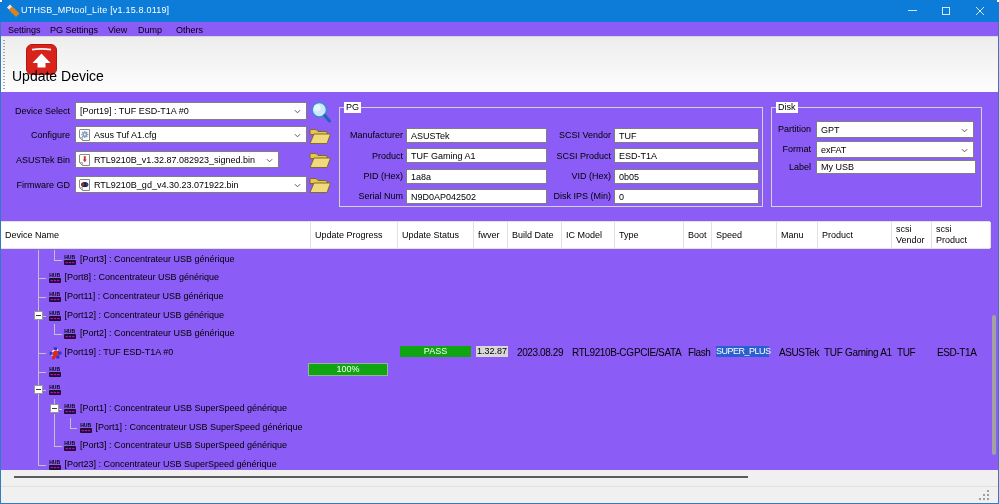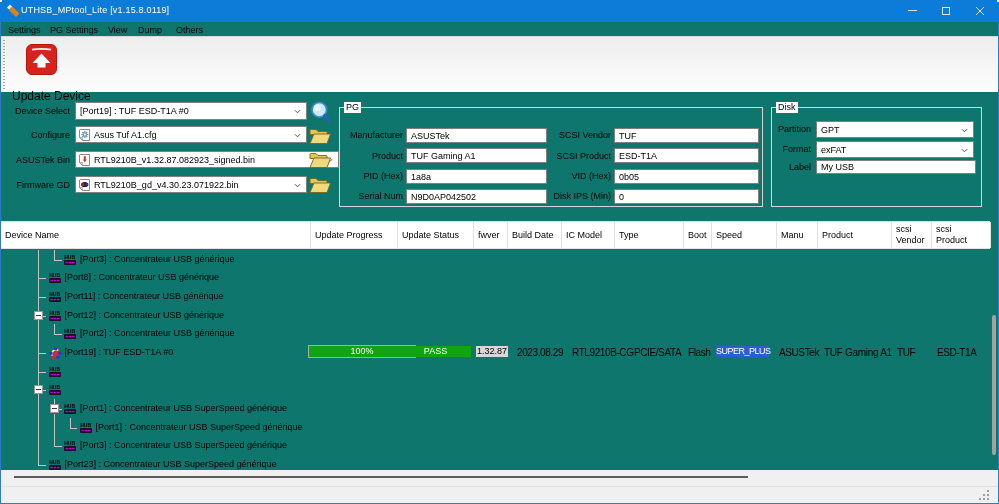--- a/index.html
+++ b/index.html
@@ -1,17 +1,17 @@
 <!DOCTYPE html>
 <html><head>
 <meta charset="utf-8">
 <style>
   html,body{margin:0;padding:0;}
   body{width:999px;height:504px;overflow:hidden;font-family:"Liberation Sans",sans-serif;}
-  .win{position:absolute;left:0;top:0;width:999px;height:504px;background:#0f766e;}
+  .win{position:absolute;left:0;top:0;width:999px;height:504px;background:#8b5cf6;}
   .abs{position:absolute;}
   
   .titlebar{left:0;top:0;width:999px;height:22px;background:#0c7cd8;}
   .title-text{left:21px;top:5px;color:#fff;font-size:9px;letter-spacing:0.2px;}
   
   .menu-item{top:25px;color:#000;font-size:9px;}
   
   .toolbar{left:1px;top:37px;width:997px;height:55px;background:linear-gradient(#ededed,#fdfdfd);}
   .grip{position:absolute;left:2px;top:3px;width:2px;height:50px;
         background:repeating-linear-gradient(#a5a5a5 0 1px,transparent 1px 3px);}
@@ -65,21 +65,21 @@
   <div class="abs menu-item" style="left:176px">Others</div>
   <div class="abs" style="left:1px;top:36px;width:997px;height:1px;background:#d9d9d9"></div>
 
   <div class="abs toolbar">
     <div class="grip"></div>
     <svg style="position:absolute;left:25px;top:7px" width="31" height="31" viewBox="0 0 31 31">
       <rect x="0.5" y="0.5" width="30" height="30" rx="5.5" fill="#d8231d" stroke="#b3180f"></rect>
       <path d="M6 5.6 Q15.5 4.1 25 5.6" fill="none" stroke="#f7f7f7" stroke-width="1.7"></path>
       <path d="M15.5 9.5 L24.5 19 L19.5 19 L19.5 23.5 L11.5 23.5 L11.5 19 L6.5 19 Z" fill="#fff"></path>
     </svg>
-    <div style="position:absolute;left:11px;top:52px;width:60px;text-align:center;font-size:12px;color:#000;white-space:nowrap">Update Device</div>
+    <div style="position:absolute;left:11px;top:31px;width:60px;text-align:center;font-size:14px;color:#000;white-space:nowrap">Update Device</div>
   </div>
 
   <div class="abs flabel" style="left:0px;top:102px;width:70px">Device Select</div>
   <div class="abs flabel" style="left:0px;top:126px;width:70px">Configure</div>
   <div class="abs flabel" style="left:0px;top:151px;width:70px">ASUSTek Bin</div>
   <div class="abs flabel" style="left:0px;top:176px;width:70px">Firmware GD</div>
 
   <div class="abs combo" style="left:75px;top:102px;width:232px;height:18px">
     <span class="txt">[Port19] : TUF ESD-T1A #0</span>
     <svg class="chev" viewBox="0 0 8 8">
@@ -97,21 +97,21 @@
       <rect x="5.1" y="2" width="1.4" height="7" transform="rotate(45 5.8 5.5)"></rect>
       <rect x="5.1" y="2" width="1.4" height="7" transform="rotate(-45 5.8 5.5)"></rect>
         </g>
       <circle cx="5.8" cy="5.5" r="1" fill="#fff"></circle>
     </svg>
     <span class="txt" style="left:18px">Asus Tuf A1.cfg</span>
     <svg class="chev" viewBox="0 0 8 8">
         <path d="M1 2.5 L4 5.5 L7 2.5" fill="none" stroke="#444" stroke-width="1"></path>
       </svg>
   </div>
-  <div class="abs combo" style="left:75px;top:151px;width:264px;height:17px">
+  <div class="abs combo" style="left:75px;top:151px;width:204px;height:17px">
     <svg style="position:absolute;left:3px;top:2px" width="11" height="12" viewBox="0 0 11 12">
       <path d="M1 0.5 L10.5 0.5 L10.5 11.5 L3.5 11.5 L0.5 8.5 L0.5 1 Z" fill="#fdfdfd" stroke="#8a8a8a"></path>
       <path d="M0.5 8.5 L3.5 8.5 L3.5 11.5 Z" fill="#d8d8d8" stroke="#8a8a8a" stroke-width="0.6"></path>
       <path d="M5.8 2.2 L7.8 4.8 L6.6 4.8 L6.9 8.2 L4.7 8.2 L5 4.8 L3.8 4.8 Z" transform="rotate(180 5.8 5.2)" fill="#cc3328"></path>
     </svg>
     <span class="txt" style="left:18px">RTL9210B_v1.32.87.082923_signed.bin</span>
     <svg class="chev" viewBox="0 0 8 8">
         <path d="M1 2.5 L4 5.5 L7 2.5" fill="none" stroke="#444" stroke-width="1"></path>
       </svg>
   </div>
@@ -361,21 +361,21 @@
         <text x="0.2" y="4.8" font-family="Liberation Sans" font-size="5" font-weight="bold" fill="#000">HUB</text>
         <rect x="0" y="6" width="12" height="5" rx="1" fill="#17112e"></rect>
         <rect x="1.5" y="7.9" width="2.4" height="1.3" fill="#cf00cf"></rect>
         <rect x="4.8" y="7.9" width="2.4" height="1.3" fill="#cf00cf"></rect>
         <rect x="8.1" y="7.9" width="2.4" height="1.3" fill="#cf00cf"></rect>
       </svg>
       <div class="tree-text" style="left:63.5px;top:209px">[Port23] : Concentrateur USB SuperSpeed générique</div>
       <div class="tline" style="left:53.2px;top:164.08px;width:1px;height:32.31999999999999px"></div>
     </div>
 
-  <div class="abs badge" style="left:308px;top:345px;width:108px;height:13px;box-sizing:border-box;border:1px solid #9ab49a;background:#10a410;line-height:11px">100%</div>
+  <div class="abs badge" style="left:308px;top:363px;width:80px;height:13px;box-sizing:border-box;border:1px solid #9ab49a;background:#10a410;line-height:11px">100%</div>
   <div class="abs badge" style="left:400px;top:346px;width:71px;height:11px;background:#10a410;line-height:11px">PASS</div>
   <div class="abs badge" style="left:476px;top:346px;width:32px;height:11px;background:#d8d8d8;color:#000;line-height:11px">1.32.87</div>
   <div class="abs cell-txt" style="left:517px;top:347px">2023.08.29</div>
   <div class="abs cell-txt" style="left:572px;top:347px">RTL9210B-CG</div>
   <div class="abs cell-txt" style="left:634px;top:347px">PCIE/SATA</div>
   <div class="abs cell-txt" style="left:688px;top:347px">Flash</div>
   <div class="abs badge" style="left:716px;top:346px;width:53px;height:11px;background:#2a5fd0;line-height:11px;letter-spacing:-0.5px">SUPER_PLUS</div>
   <div class="abs cell-txt" style="left:779px;top:347px">ASUSTek</div>
   <div class="abs cell-txt" style="left:824px;top:347px;letter-spacing:-0.3px">TUF Gaming A1</div>
   <div class="abs cell-txt" style="left:897px;top:347px">TUF</div>

